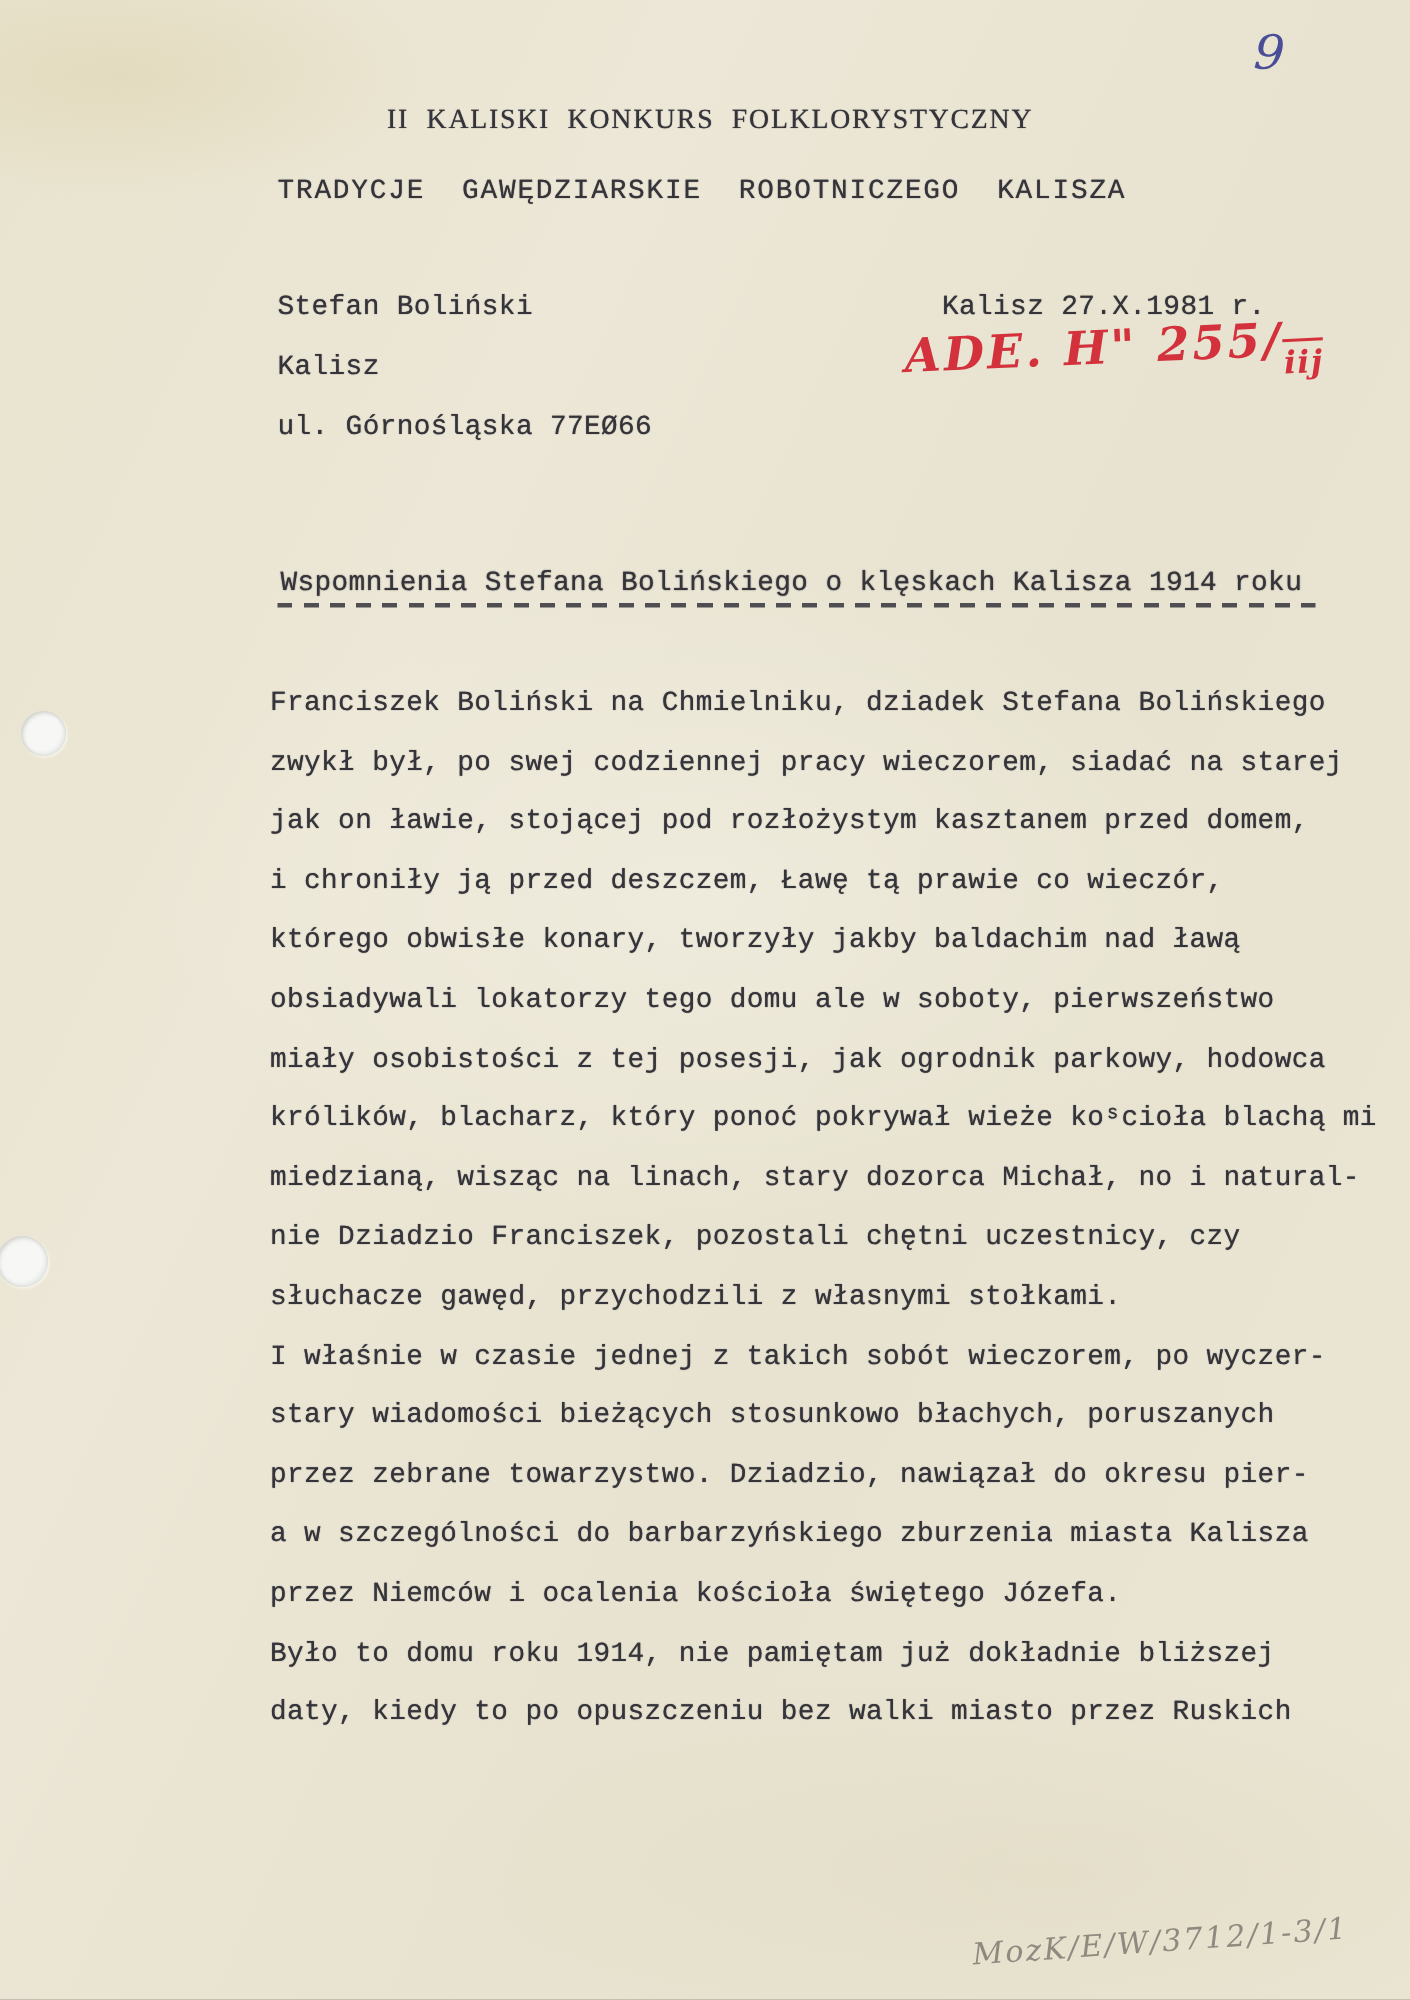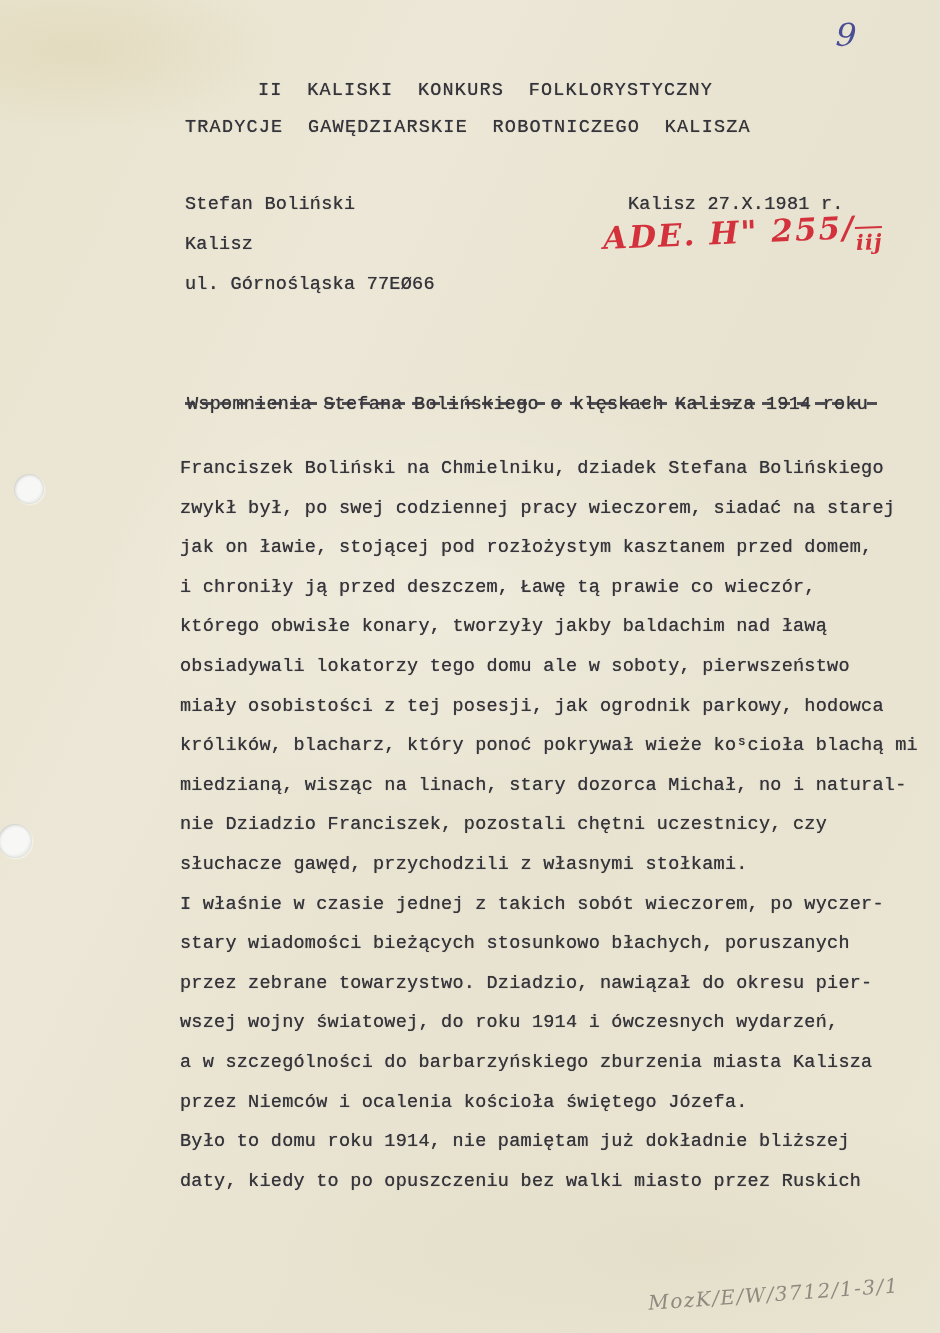--- a/index.html
+++ b/index.html
@@ -18,21 +18,21 @@
   }
   .type{
     position:absolute;
     white-space:pre;
     font-size:18.5px;
     letter-spacing:0.25px;
     color:#35343a;
     text-shadow:0 0 0.7px rgba(45,44,52,0.85);
   }
   .header-line{letter-spacing:1.2px;}
-  .title-line{text-shadow:0 0 0.9px rgba(45,44,52,0.95);margin-top:16px;}
+  .title-line{text-shadow:0 0 0.9px rgba(45,44,52,0.95);}
   .dash-rule{
     position:absolute;
     height:3.4px;
     background:repeating-linear-gradient(90deg,#3a3940 0px,#3a3940 10px,transparent 10px,transparent 17.5px);
     opacity:0.88;
   }
   .body-block{
     position:absolute;
     left:180px;top:458px;
     width:740px;
@@ -92,21 +92,21 @@
 </head>
 <body>
 
 <div class="paper">
 
   <div class="hole hole-1"></div>
   <div class="hole hole-2"></div>
 
   <div class="handwriting page-number">9</div>
 
-  <div class="type header-line" style="left:258px;top:80px;">II  KALISKI  KONKURS  FOLKLORYSTYCZNY</div>
+  <div class="type header-line" style="left:258px;top:70px;font-family:Liberation Serif, serif;">II  KALISKI  KONKURS  FOLKLORYSTYCZNY</div>
 
   <div class="type header-line" style="left:185px;top:117px;">TRADYCJE  GAWĘDZIARSKIE  ROBOTNICZEGO  KALISZA</div>
 
   <div class="type" style="left:185px;top:194px;">Stefan Boliński</div>
 
   <div class="type" style="left:185px;top:234px;">Kalisz</div>
 
   <div class="type" style="left:185px;top:274px;">ul. Górnośląska 77EØ66</div>
 
   <div class="type" style="left:628px;top:194px;">Kalisz 27.X.1981 r.</div>
@@ -125,21 +125,20 @@
       <div class="body-line">którego obwisłe konary, tworzyły jakby baldachim nad ławą</div>
       <div class="body-line">obsiadywali lokatorzy tego domu ale w soboty, pierwszeństwo</div>
       <div class="body-line">miały osobistości z tej posesji, jak ogrodnik parkowy, hodowca</div>
       <div class="body-line">królików, blacharz, który ponoć pokrywał wieże koˢcioła blachą mi</div>
       <div class="body-line">miedzianą, wisząc na linach, stary dozorca Michał, no i natural-</div>
       <div class="body-line">nie Dziadzio Franciszek, pozostali chętni uczestnicy, czy</div>
       <div class="body-line">słuchacze gawęd, przychodzili z własnymi stołkami.</div>
       <div class="body-line">I właśnie w czasie jednej z takich sobót wieczorem, po wyczer-</div>
       <div class="body-line">stary wiadomości bieżących stosunkowo błachych, poruszanych</div>
       <div class="body-line">przez zebrane towarzystwo. Dziadzio, nawiązał do okresu pier-</div>
-      <div class="body-line">wszej wojny światowej, do roku 1914 i ówczesnych wydarzeń,</div>
       <div class="body-line">a w szczególności do barbarzyńskiego zburzenia miasta Kalisza</div>
       <div class="body-line">przez Niemców i ocalenia kościoła świętego Józefa.</div>
       <div class="body-line">Było to domu roku 1914, nie pamiętam już dokładnie bliższej</div>
       <div class="body-line">daty, kiedy to po opuszczeniu bez walki miasto przez Ruskich</div>
     </div>
 
   <div class="handwriting pencil-note">MozK/E/W/3712/1-3/1</div>
 
 </div>
 

